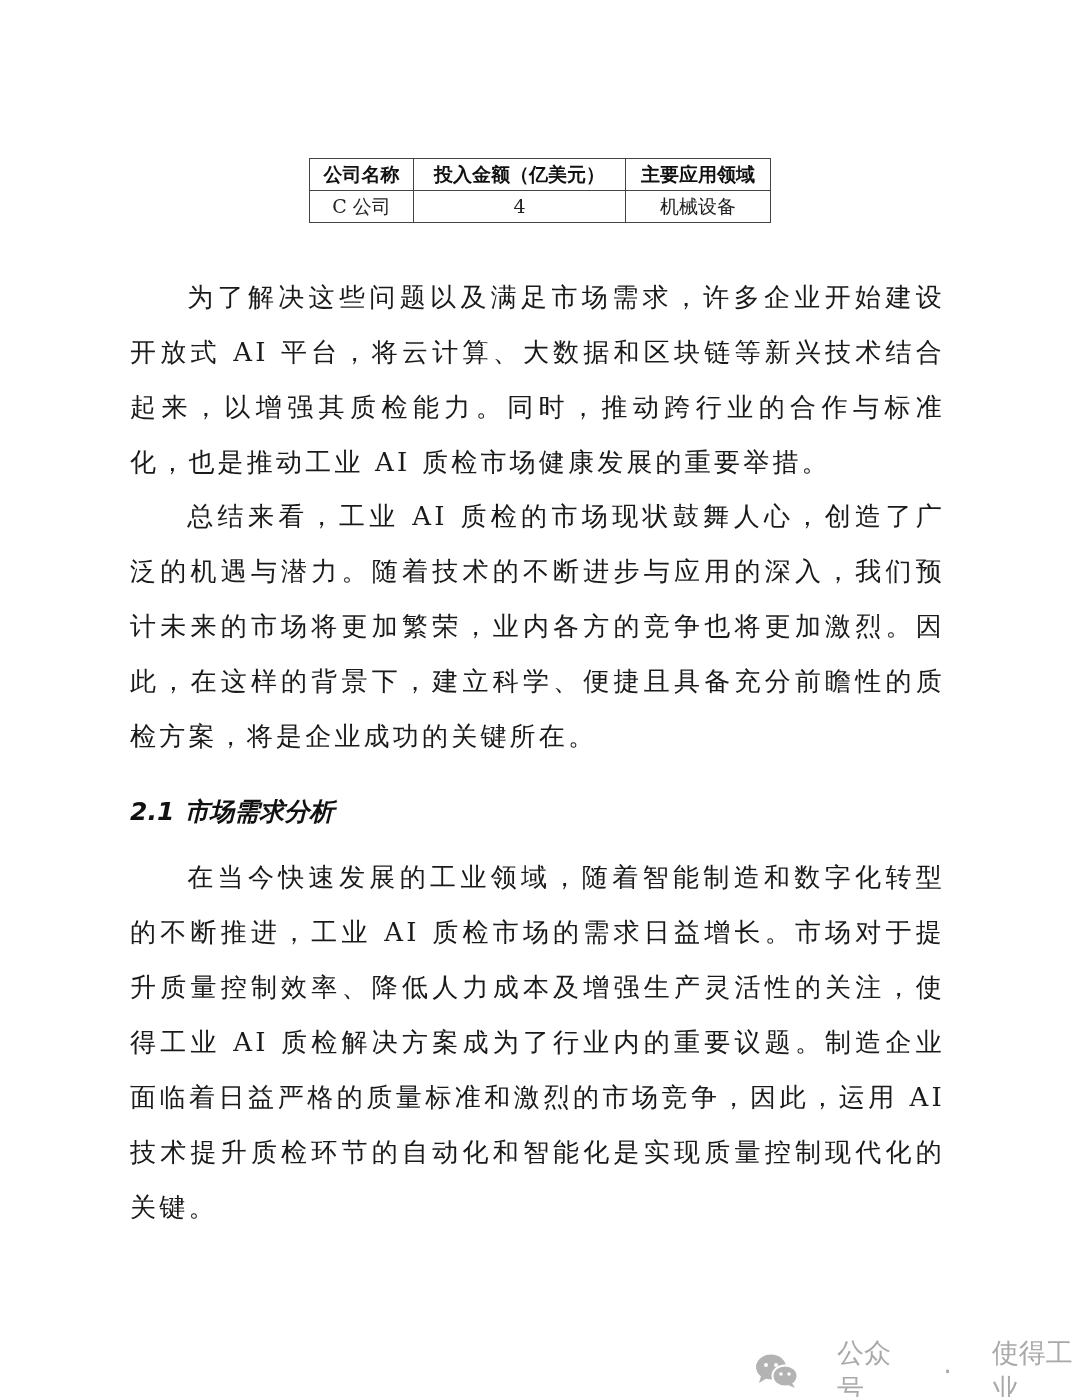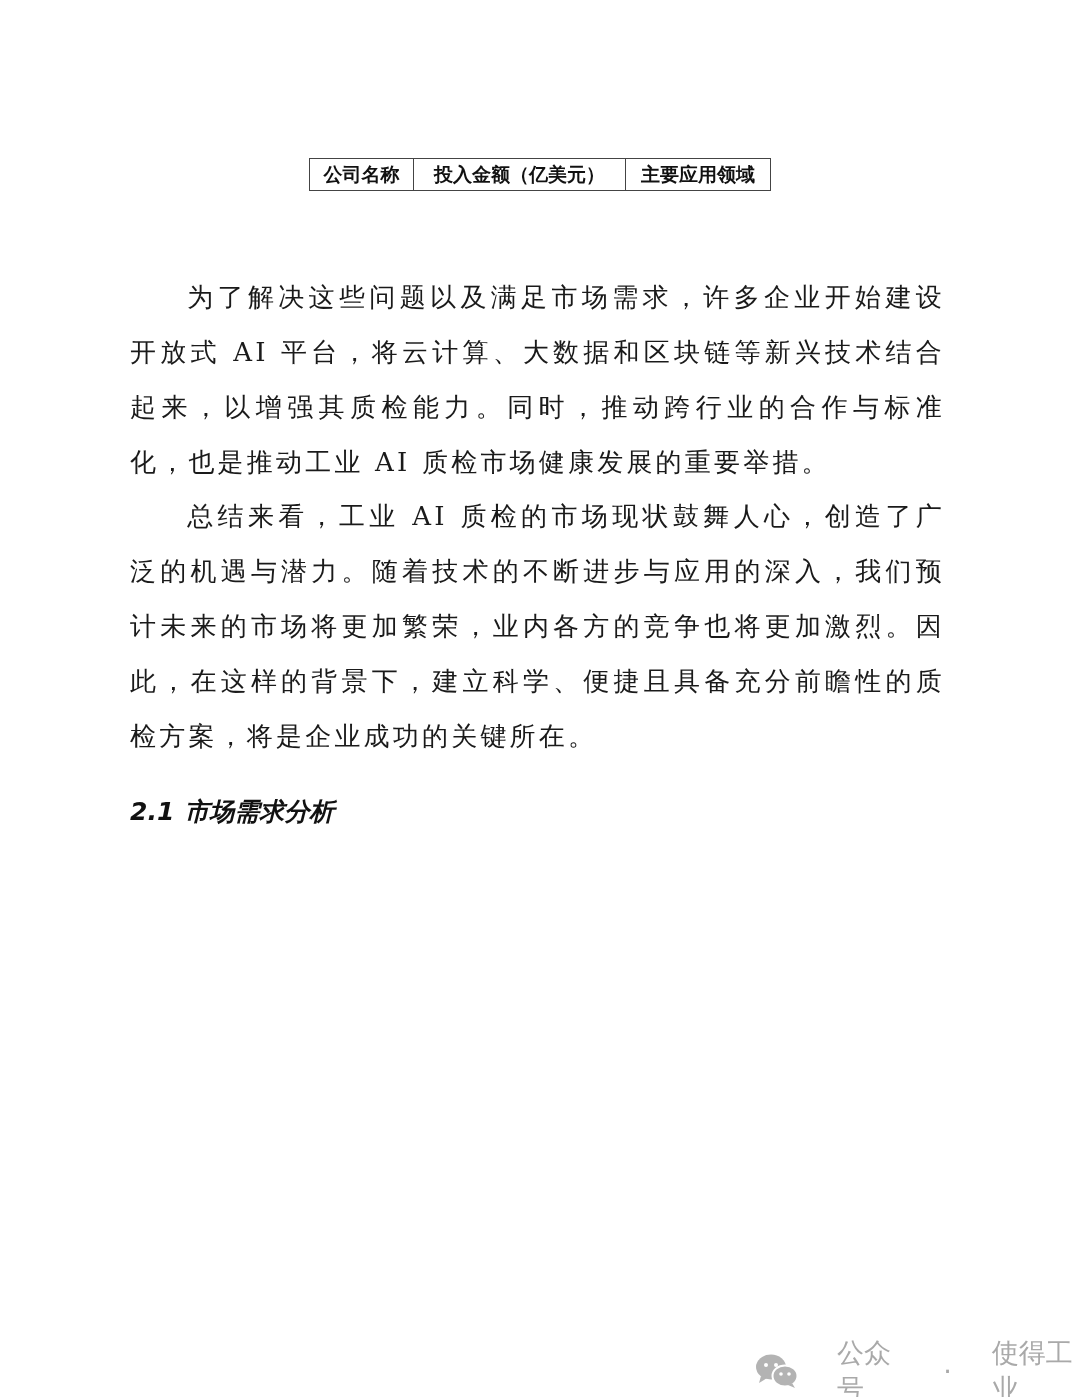--- a/index.html
+++ b/index.html
@@ -116,29 +116,35 @@
 
   <table class="data-table">
     <thead>
       <tr>
         <th class="col-1">公司名称</th>
         <th class="col-2">投入金额（亿美元）</th>
         <th class="col-3">主要应用领域</th>
       </tr>
     </thead>
     <tbody>
+      <tr>
+        <td>C 公司</td>
+        <td>4</td>
+        <td>机械设备</td>
+      </tr>
     </tbody>
   </table>
 
   <p class="para" id="para-2"><span class="indent"></span><span>总结来看，工业 AI 质检的市场现状鼓舞人心，创造了广泛的机遇与潜力。随着技术的不断进步与应用的深入，我们预计未来的市场将更加繁荣，业内各方的竞争也将更加激烈。因此，在这样的背景下，建立科学、便捷且具备充分前瞻性的质检方案，将是企业成功的关键所在。</span></p>
 
   <p class="para" id="para-1"><span class="indent"></span><span>为了解决这些问题以及满足市场需求，许多企业开始建设开放式 AI 平台，将云计算、大数据和区块链等新兴技术结合起来，以增强其质检能力。同时，推动跨行业的合作与标准化，也是推动工业 AI 质检市场健康发展的重要举措。</span></p>
 
   <h2 class="section-heading"><span class="num">2.1</span><span>市场需求分析</span></h2>
 
+  <p class="para" id="para-3"><span class="indent"></span><span>在当今快速发展的工业领域，随着智能制造和数字化转型的不断推进，工业 AI 质检市场的需求日益增长。市场对于提升质量控制效率、降低人力成本及增强生产灵活性的关注，使得工业 AI 质检解决方案成为了行业内的重要议题。制造企业面临着日益严格的质量标准和激烈的市场竞争，因此，运用 AI 技术提升质检环节的自动化和智能化是实现质量控制现代化的关键。</span></p>
 
   <div class="watermark">
     <span class="wechat-icon">
       <svg width="44" height="36" viewBox="0 0 44 36">
         <ellipse cx="16" cy="14" rx="15" ry="12.5" fill="#b3b3b3"></ellipse>
         <path d="M6 23 L4 30 L12 25 Z" fill="#b3b3b3"></path>
         <circle cx="11" cy="12" r="2" fill="#ffffff"></circle>
         <circle cx="21" cy="12" r="2" fill="#ffffff"></circle>
         <ellipse cx="30" cy="23" rx="12.5" ry="10.5" fill="#b3b3b3" stroke="#ffffff" stroke-width="2"></ellipse>
         <path d="M37 30 L40 35 L33 32 Z" fill="#b3b3b3"></path>

